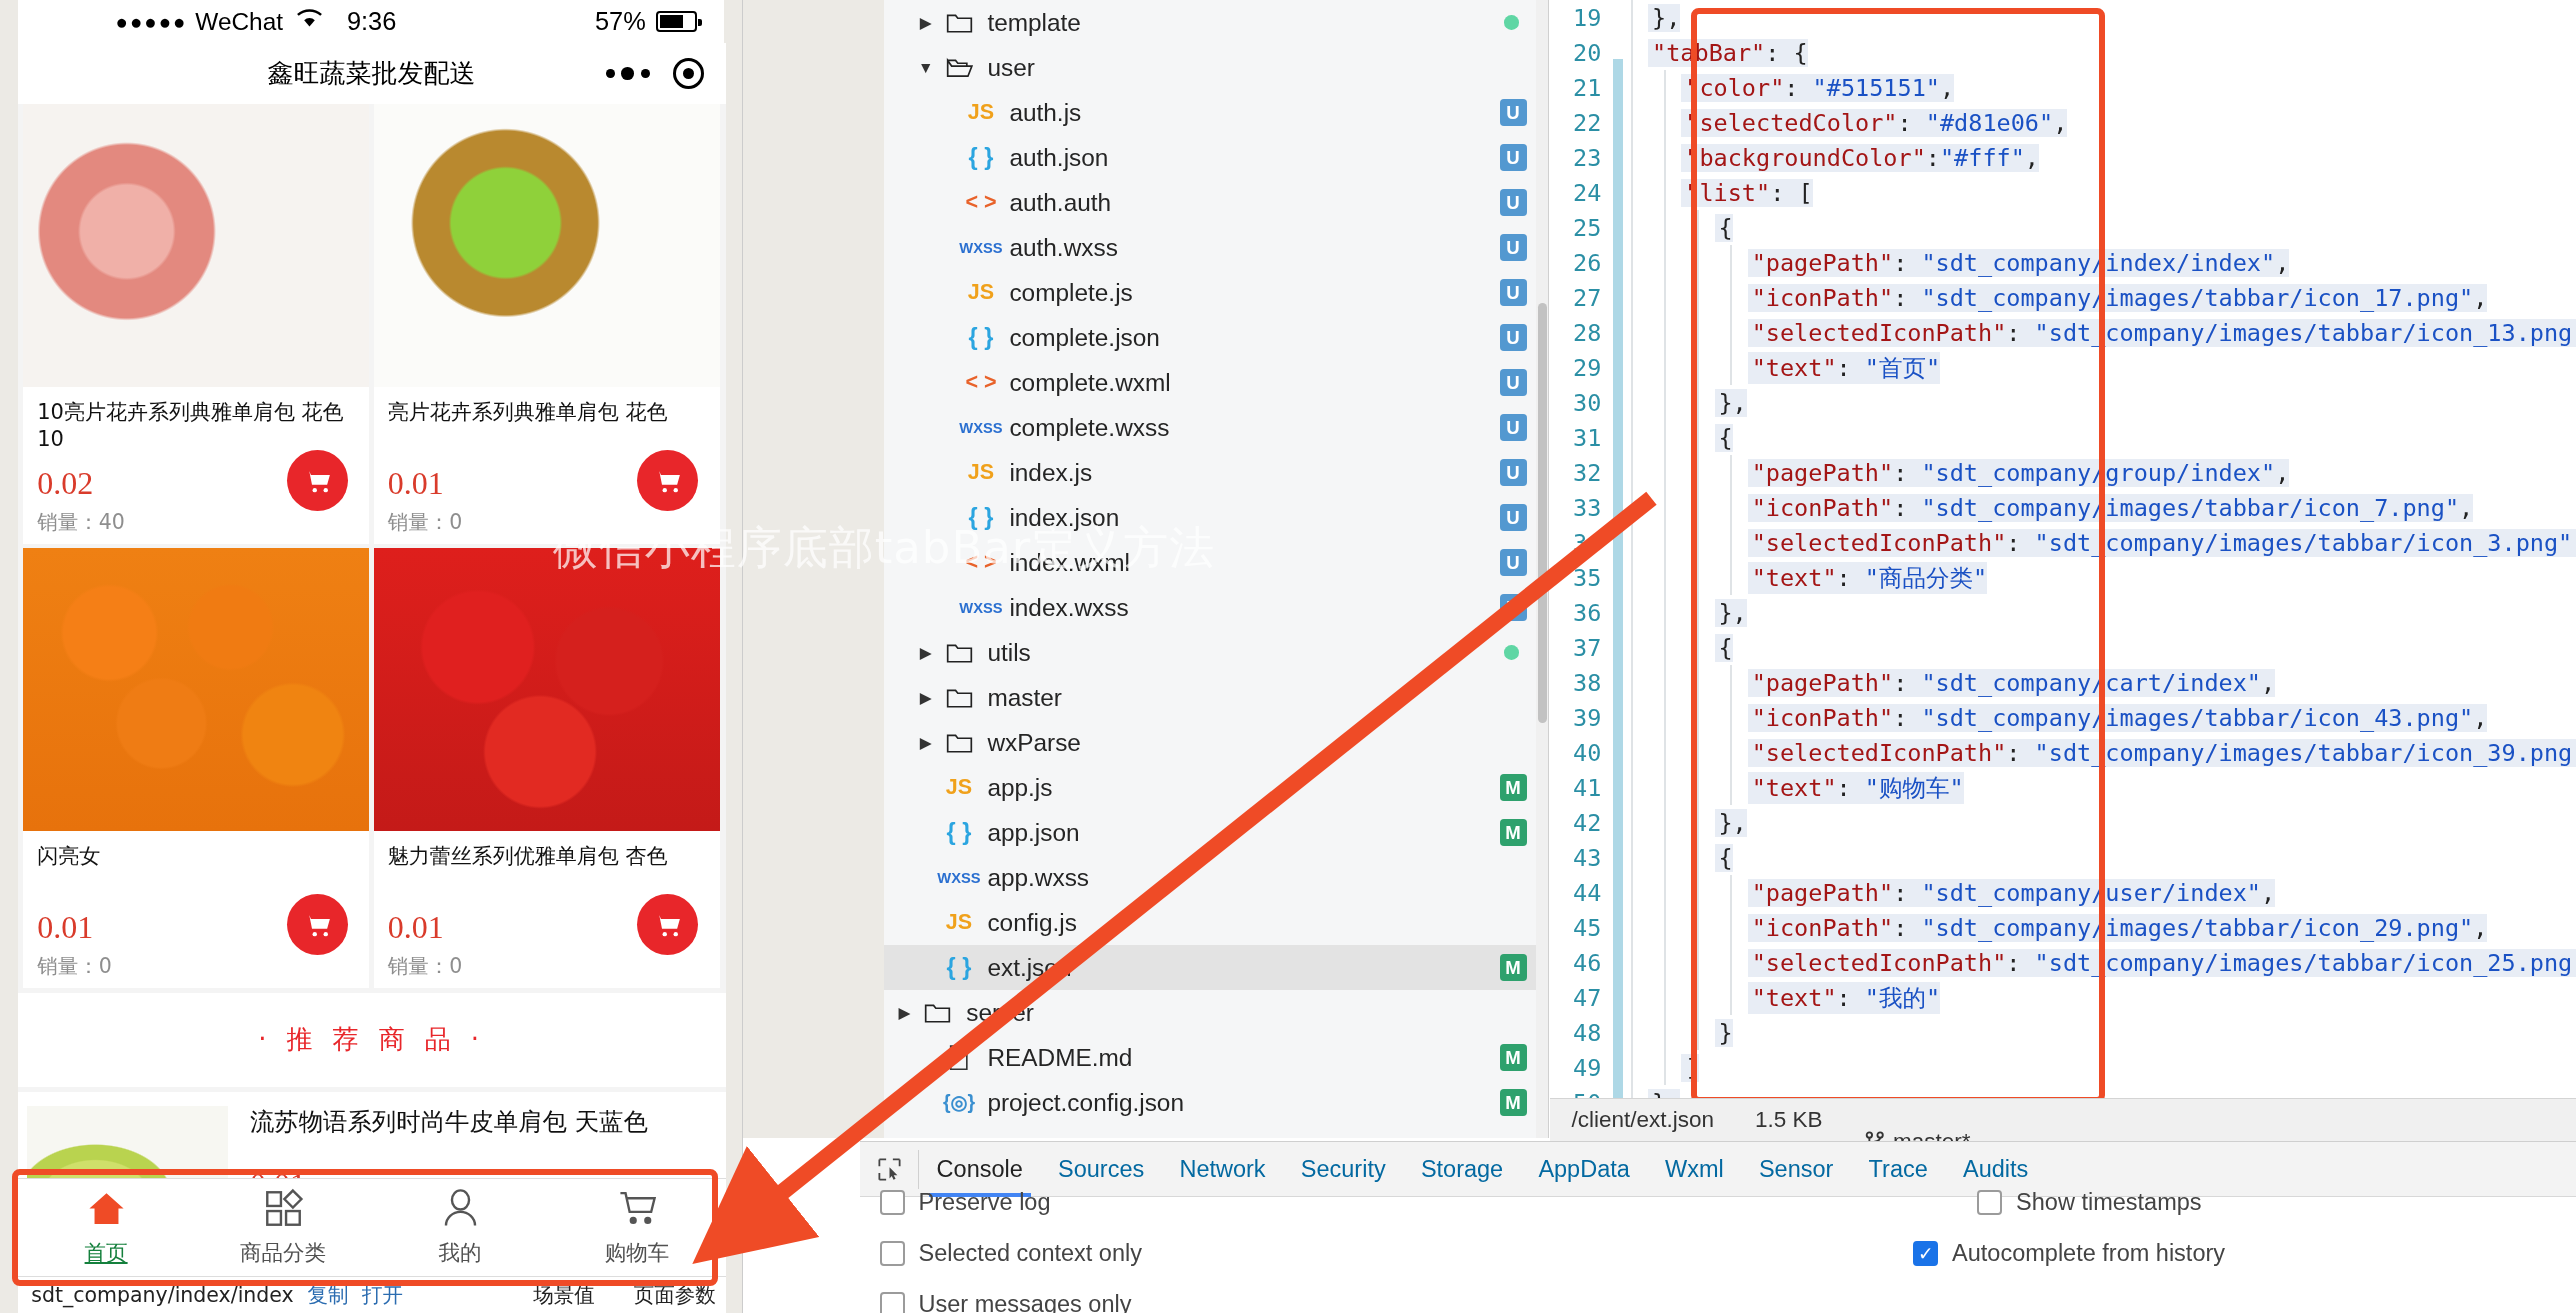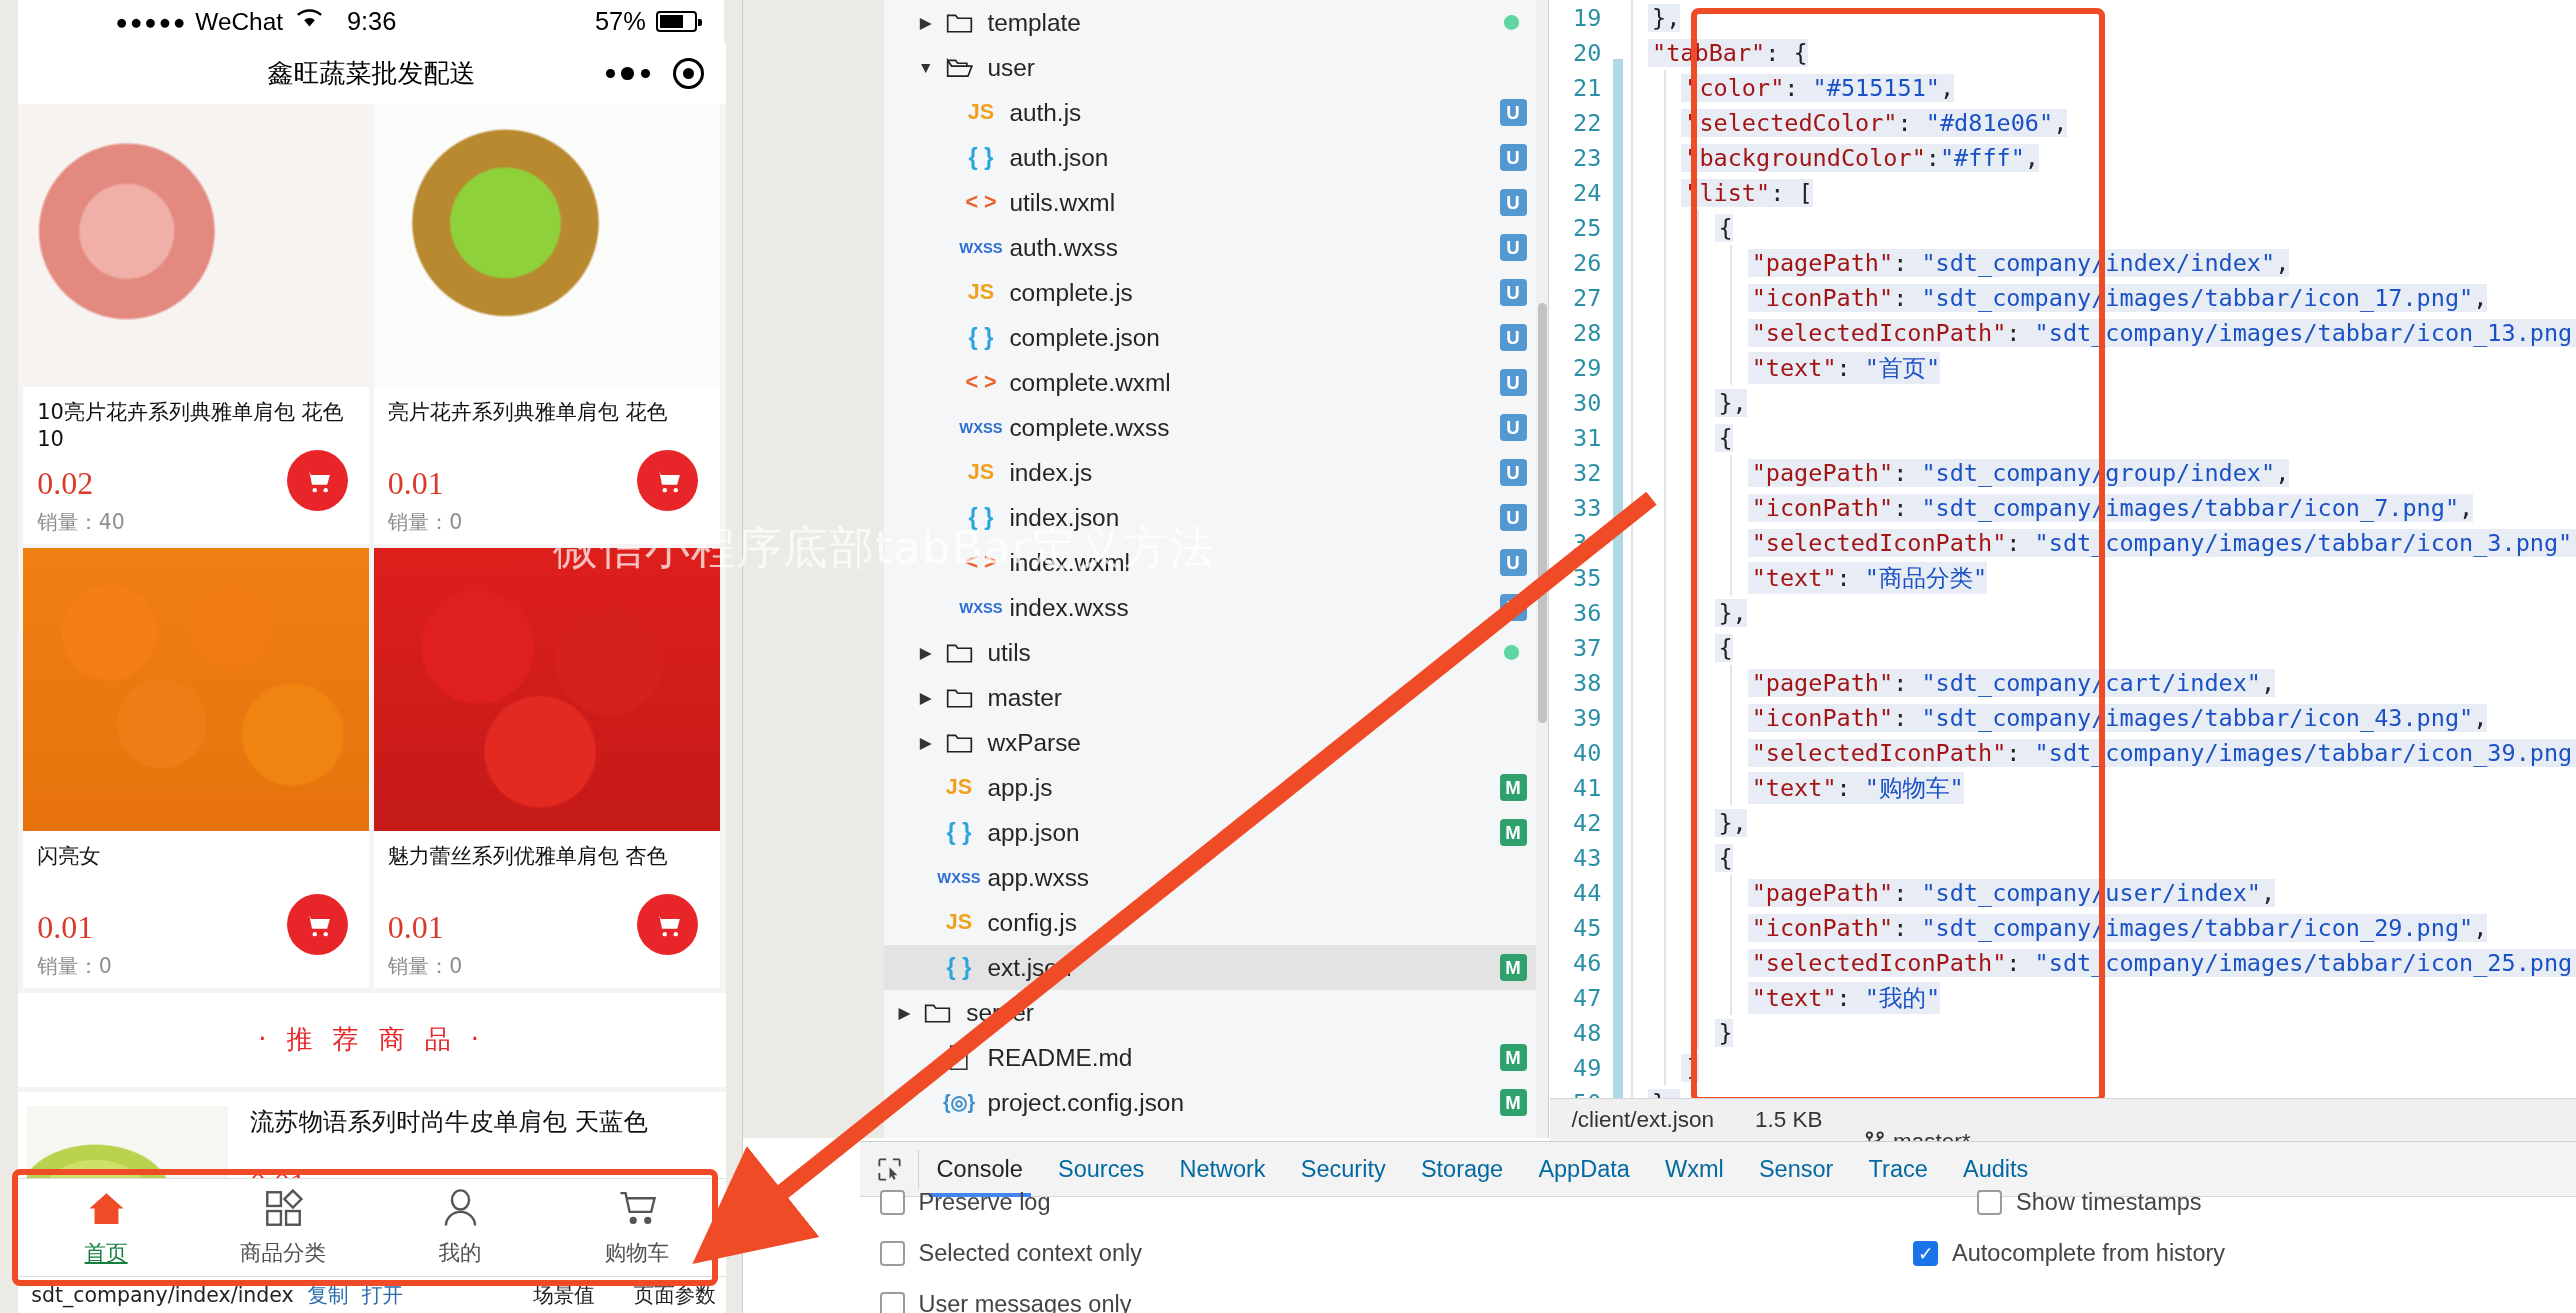--- a/index.html
+++ b/index.html
@@ -394,21 +394,21 @@
             <span class="ico-json">{ }</span>
           </span>
           <span class="ft-name">auth.json</span>
           <span class="ft-badge b-U">U</span>
         </div>
         <div class="ft-row" style="padding-left: 53px;">
           <span class="ft-arrow"></span>
           <span class="ft-ico">
             <span class="ico-wxml">&lt; &gt;</span>
           </span>
-          <span class="ft-name">utils.wxml</span>
+          <span class="ft-name">auth.auth</span>
           <span class="ft-badge b-U">U</span>
         </div>
         <div class="ft-row" style="padding-left: 53px;">
           <span class="ft-arrow"></span>
           <span class="ft-ico">
             <span class="ico-wxss">WXSS</span>
           </span>
           <span class="ft-name">auth.wxss</span>
           <span class="ft-badge b-U">U</span>
         </div>

